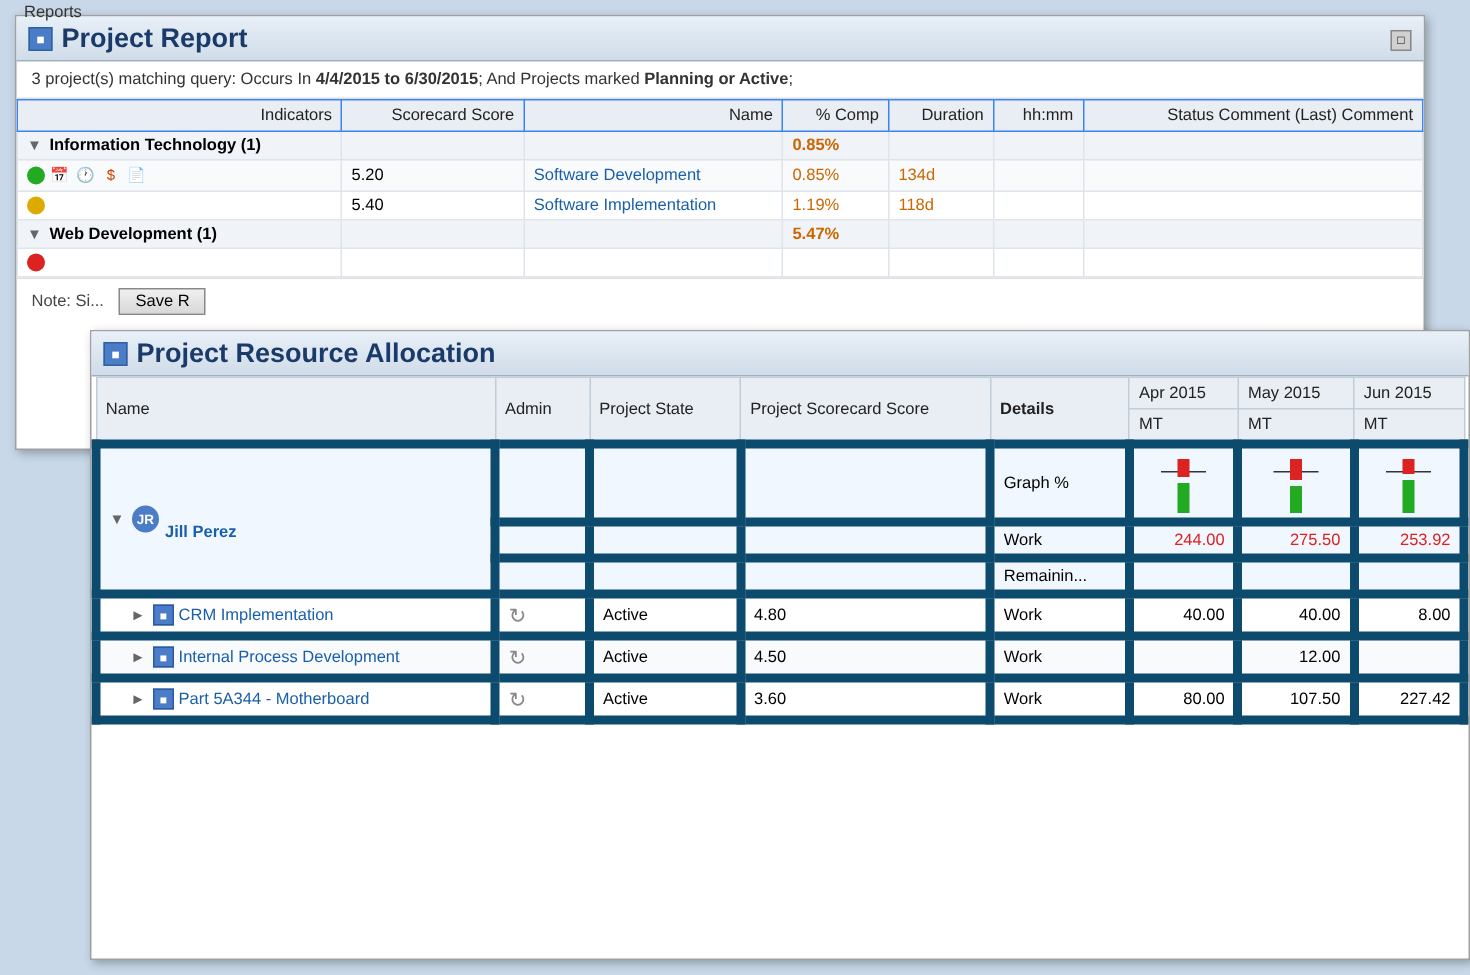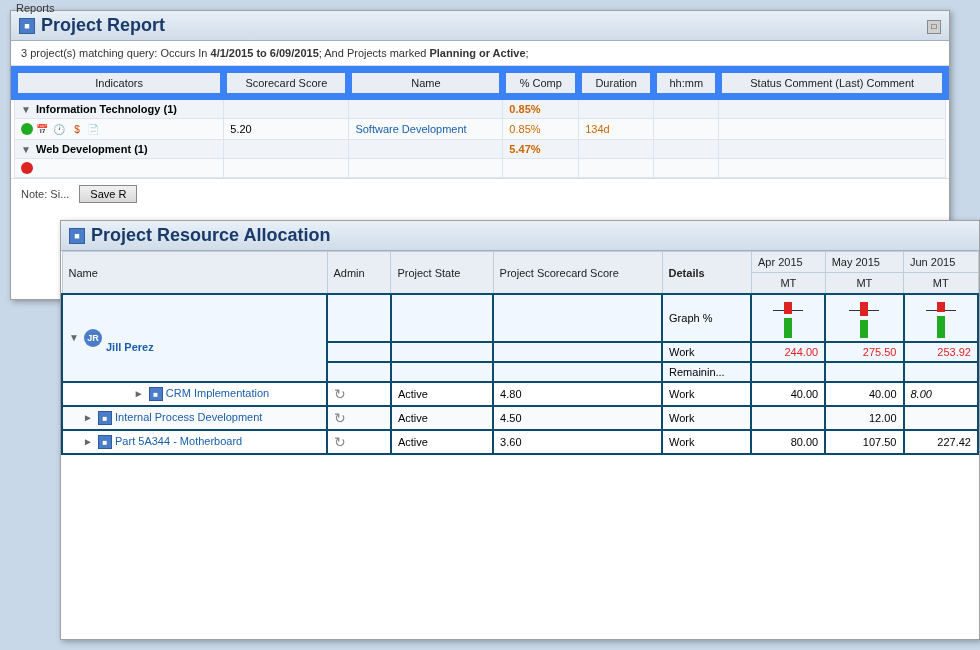--- a/index.html
+++ b/index.html
@@ -77,23 +77,23 @@
     }
     .report-subtitle b { font-weight: bold; }
 
     .report-table {
       width: 100%;
       border-collapse: collapse;
       font-size: 11px;
     }
     .report-table th {
       background: #e8eef4;
-      border: 7px solid #3b82f6;
+      border: 1px solid #3b82f6;
       padding: 4px 6px;
-      text-align: center;
+      text-align: right;
       font-weight: normal;
       color: #222;
       white-space: nowrap;
     }
     .report-table td {
       border: 1px solid #dde4ec;
       padding: 3px 6px;
       vertical-align: middle;
     }
     .report-table tr.group-row td {
@@ -172,23 +172,23 @@
     }
     .resource-table th {
       background: #e8eef4;
       border: 1px solid #c0ccd8;
       padding: 4px 6px;
       text-align: left;
       font-weight: normal;
       color: #222;
       white-space: nowrap;
     }
-    .resource-table th.center { text-align: center; }
+    .resource-table th.center { text-align: left; }
     .resource-table td {
-      border: 2px solid #0c4a6e;
+      border: 6px solid #0c4a6e;
       padding: 3px 6px;
       vertical-align: middle;
     }
 
     .month-group {
       text-align: center;
       background: #dce8f0;
       border: 1px solid #b0c4d8;
       font-weight: bold;
     }
@@ -273,21 +273,21 @@
     <div class="title-icon">
       <span style="font-size:9px">■</span>
     </div>
     <span class="window-title">Project Report</span>
     <div class="window-controls">
       <span class="win-btn">□</span>
     </div>
   </div>
 
   <div class="report-subtitle">
-    <span>3 project(s) matching query: Occurs In </span><b>4/1/2015 to 6/09/2015</b><span>; And Projects marked </span><b>Planning or Active</b><span>;</span>
+    <span>3 project(s) matching query: Occurs In </span><b>4/4/2015 to 6/30/2015</b><span>; And Projects marked </span><b>Planning or Active</b><span>;</span>
   </div>
 
   <div style="overflow:auto;max-height:200px;">
     <table class="report-table">
       <thead>
         <tr>
           <th>Indicators</th>
           <th>Scorecard Score</th>
           <th>Name</th>
           <th>% Comp</th>
@@ -321,20 +321,33 @@
             </div>
           </td>
           <td>5.20</td>
           <td><a class="blue-link">Software Development</a></td>
           <td class="orange-text">0.85%</td>
           <td class="orange-text">134d</td>
           <td></td>
           <td></td>
         </tr>
 
+        <tr class="data-row">
+          <td>
+            <div class="indicator-icons">
+              <span class="dot dot-yellow"></span>
+            </div>
+          </td>
+          <td>5.40</td>
+          <td><a class="blue-link">Software Implementation</a></td>
+          <td class="orange-text">1.19%</td>
+          <td class="orange-text">118d</td>
+          <td></td>
+          <td></td>
+        </tr>
 
         <tr class="group-row">
           <td>
             <span class="collapse-arrow">▼</span>
             <b>Web Development (1)</b>
           </td>
           <td></td>
           <td></td>
           <td class="orange-text">5.47%</td>
           <td></td>
@@ -440,34 +453,34 @@
           <td></td>
           <td></td>
           <td></td>
           <td>Remainin...</td>
           <td></td>
           <td></td>
           <td></td>
         </tr>
 
         <tr style="background:#fff;">
-          <td style="padding-left:20px;text-align:center;">
+          <td style="padding-left:20px;">
             <span class="collapse-arrow">►</span>
             <span class="project-icon">■</span>
             <a class="blue-link">CRM Implementation</a>
           </td>
           <td>
             <span style="color:#888;font-size:14px;">↻</span>
           </td>
           <td>Active</td>
           <td>4.80</td>
           <td>Work</td>
           <td style="text-align:right;">40.00</td>
           <td style="text-align:right;">40.00</td>
-          <td style="font-style:italic;">8.00</td>
+          <td style="text-align:right;">8.00</td>
         </tr>
 
         <tr style="background:#f8fafc;">
           <td style="padding-left:20px;">
             <span class="collapse-arrow">►</span>
             <span class="project-icon">■</span>
             <a class="blue-link">Internal Process Development</a>
           </td>
           <td>
             <span style="color:#888;font-size:14px;">↻</span>

